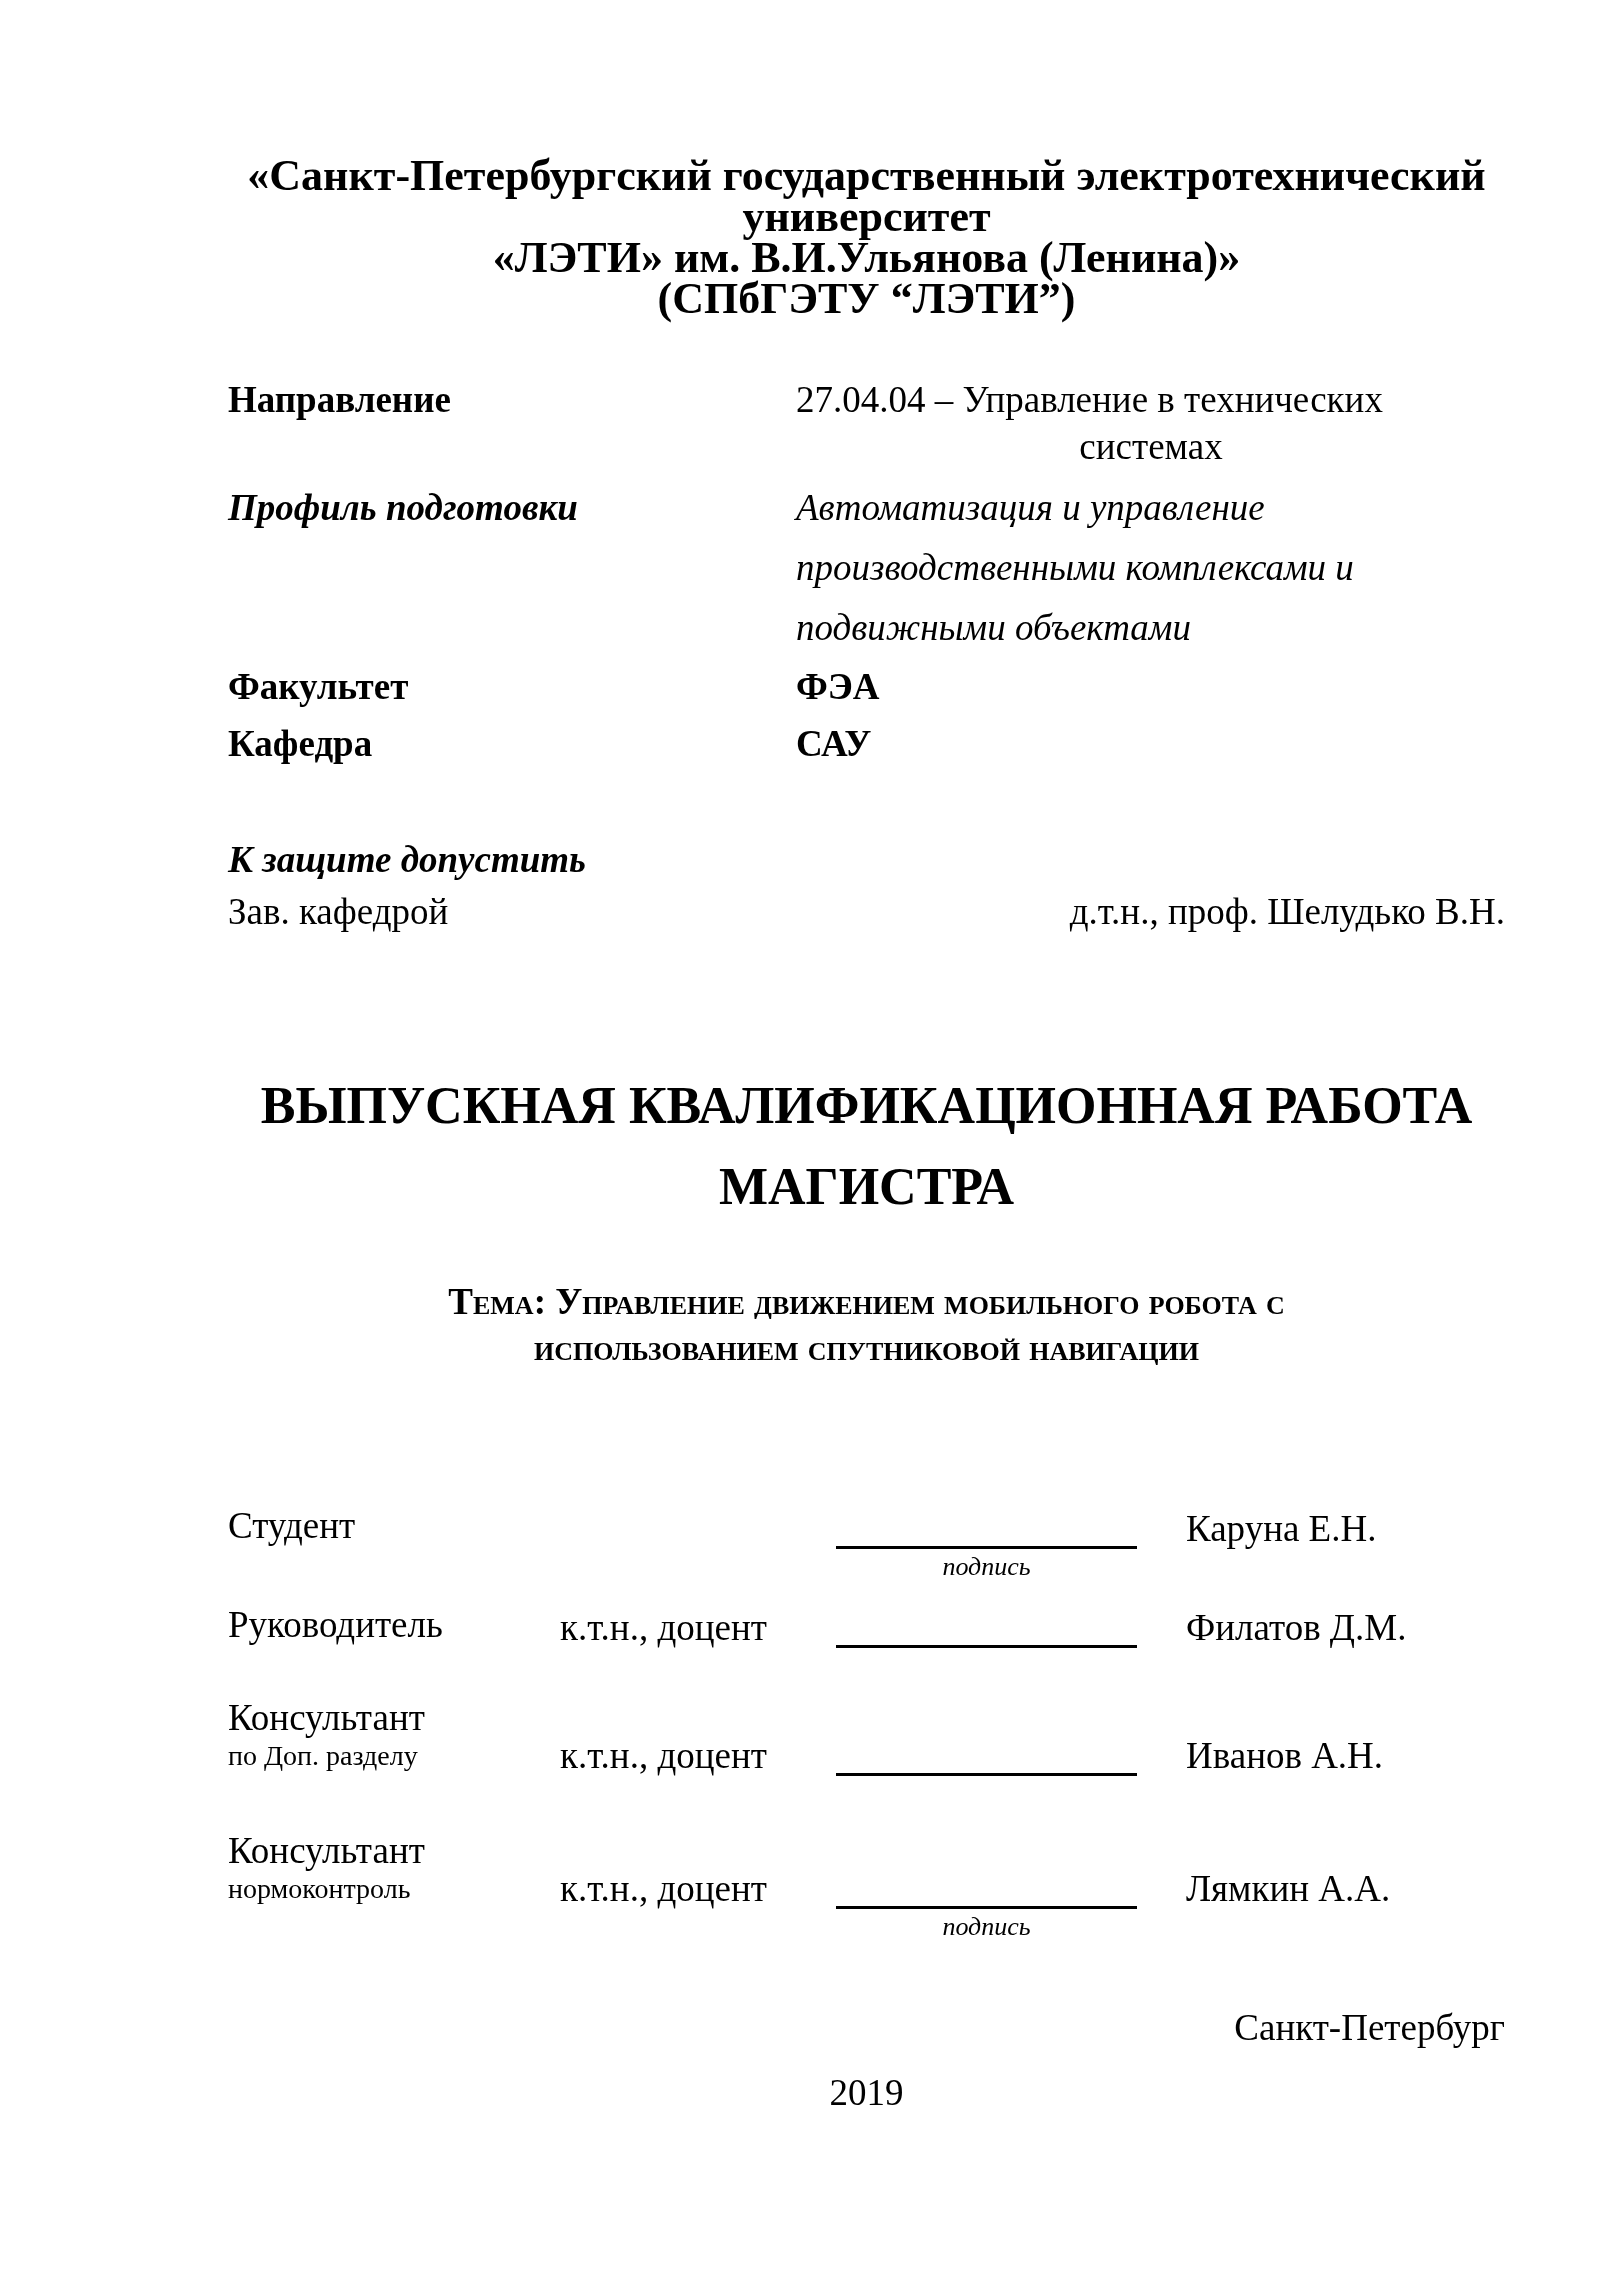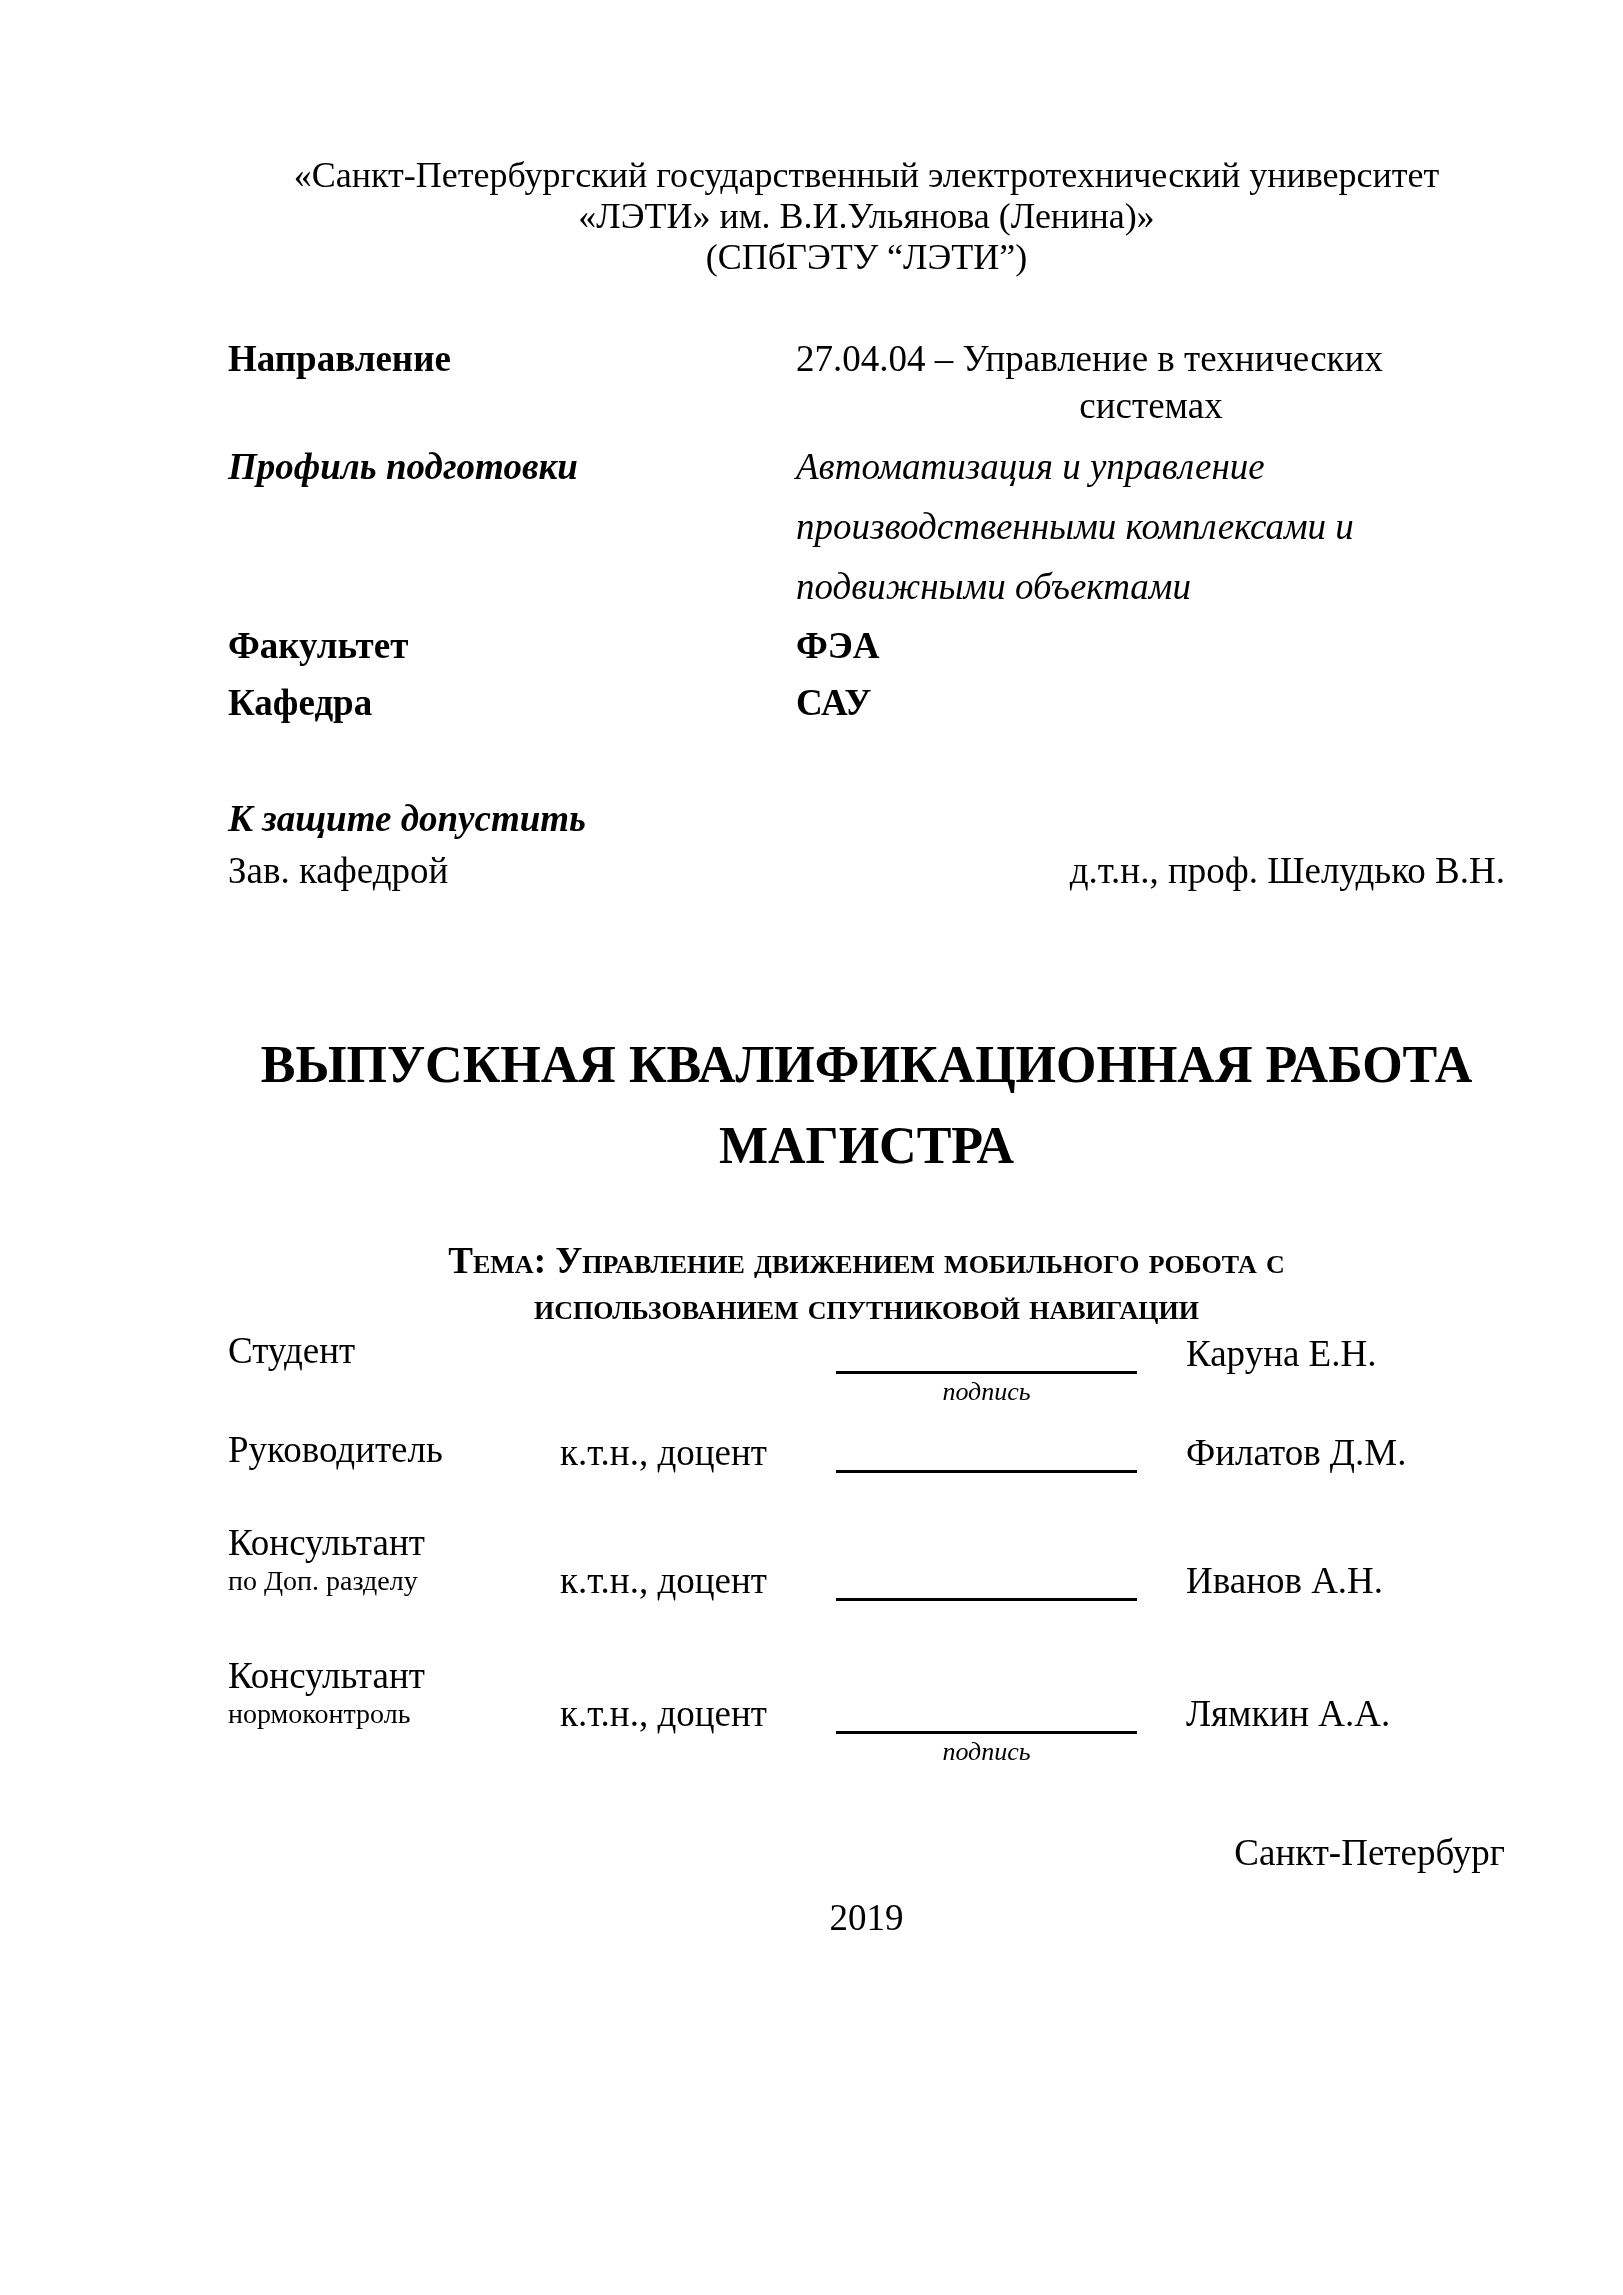--- a/index.html
+++ b/index.html
@@ -15,22 +15,22 @@
     color: #000000;
     font-family: "Liberation Serif", "DejaVu Serif", serif;
     box-sizing: border-box;
     padding: 155px 118px 0 228px;
     overflow: hidden;
   }
 
   
   .doc-header {
     text-align: center;
-    font-weight: normal;
-    font-size: 36px;
+    font-weight: bold;
+    font-size: 44px;
     line-height: 41px;
   }
 
   
   .field-row {
     display: flex;
     align-items: flex-start;
     font-size: 37px;
     line-height: 47px;
   }
@@ -128,21 +128,21 @@
     text-align: center;
     font-style: italic;
     font-size: 26px;
     line-height: 31px;
   }
   .sig-name { flex: 1; }
   .sig-row.two-line .sig-degree,
   .sig-row.two-line .sig-line-wrap,
   .sig-row.two-line .sig-name { margin-top: 35px; }
 
-  .sig-student     { }
+  .sig-student     { margin-top: 134px; }
   .sig-supervisor  { margin-top: 52px; }
   .sig-consultant1 { margin-top: 46px; }
   .sig-consultant2 { margin-top: 51px; }
 
   
   .footer-city {
     margin-top: 92px;
     text-align: right;
     font-size: 37px;
     line-height: 47px;

